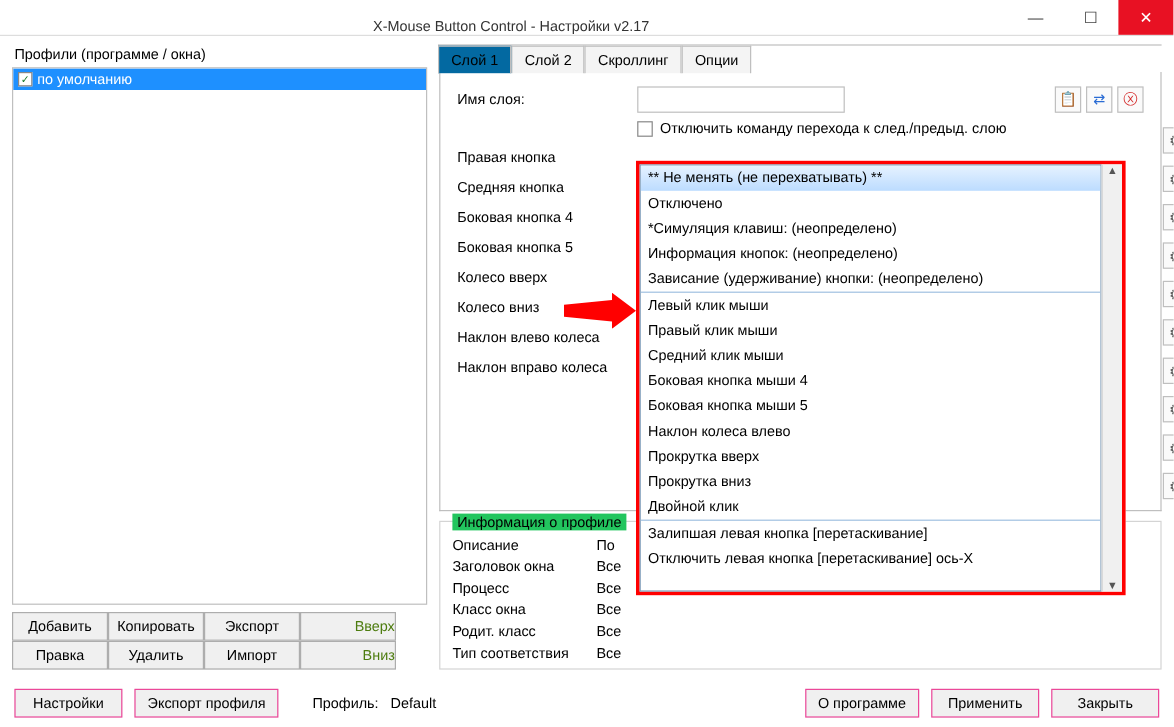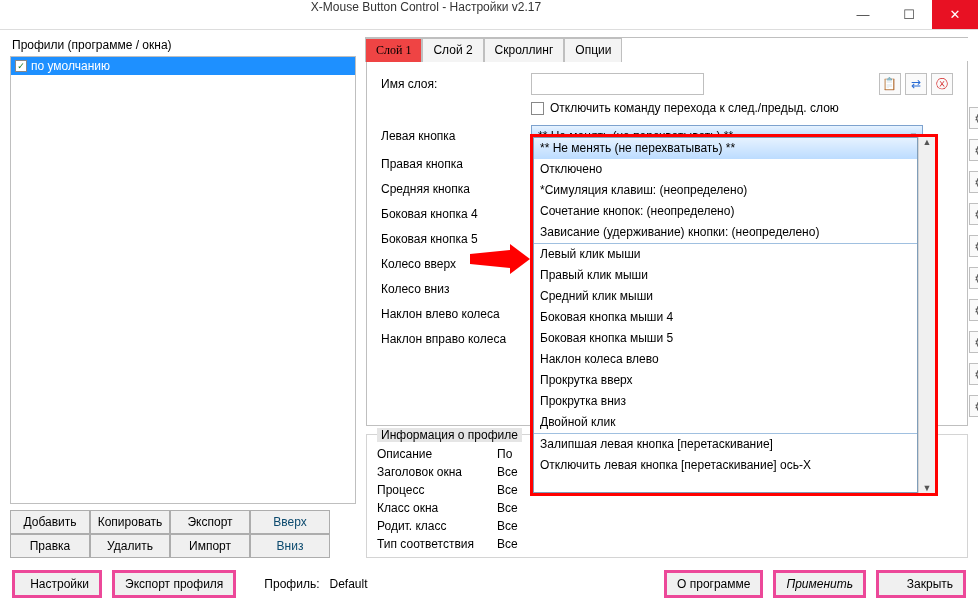--- a/index.html
+++ b/index.html
@@ -1,64 +1,64 @@
 <!DOCTYPE html>
 <html><head>
 <meta charset="utf-8">
 <style>
   * { box-sizing: border-box; font-family: "Segoe UI", Tahoma, sans-serif; }
   body { margin: 0; background: #fff; width: 978px; height: 606px; overflow: hidden; font-size: 12px; color: #000; }
-  .titlebar { height: 30px; background: #fff; border-bottom: 1px solid #ddd; display: flex; align-items: flex-start; padding-left: 12px; }
+  .titlebar { height: 30px; background: #fff; border-bottom: 1px solid #ddd; display: flex; align-items: flex-end; padding-left: 12px; }
   .titlebar-title { flex: 1; text-align: center; font-size: 12px; color: #333; }
   .window-controls { display: flex; height: 100%; }
   .wc-btn { width: 46px; height: 100%; display: flex; align-items: center; justify-content: center; font-size: 13px; }
   .wc-close { background: #e81123; color: #fff; }
   .wc-min, .wc-max { color: #444; }
   .main-area { display: flex; padding: 6px 10px 0 10px; height: calc(100% - 30px - 48px); gap: 10px; }
   .left-panel { width: 346px; display: flex; flex-direction: column; }
   .left-label { margin: 2px 0 4px 2px; }
   .profile-list { flex: 1; border: 1px solid #bfbfbf; background: #fff; overflow: hidden; }
   .profile-item { background: #1e90ff; color: #fff; padding: 2px 4px; display: flex; align-items: center; gap: 4px; }
   .checkbox { width: 12px; height: 12px; background: #fff; border: 1px solid #888; display: inline-flex; align-items: center; justify-content: center; font-size: 9px; color: #1a7a27; }
   .left-buttons { display: flex; flex-wrap: wrap; gap: 0; margin-top: 6px; }
   .btn { border: 1px solid #adadad; background: #f0f0f0; padding: 4px 0; width: 80px; text-align: center; font-size: 12px; cursor: pointer; }
-  .btn.disabled { color: #0c4a6e; }
+  .btn.disabled { color: #4d7c0f; text-align: right; }
   .right-panel { flex: 1; display: flex; flex-direction: column; position: relative; }
   .tabs-wrap { border: 1px solid #bfbfbf; border-top: none; height: 390px; position: relative; }
   .tab-strip { display: flex; position: relative; top: 1px; border-top: 1px solid #bfbfbf; margin-left: -1px; }
   .tab { padding: 4px 10px; border: 1px solid #bfbfbf; border-bottom: none; background: #f4f4f4; margin-right: 0; font-size: 12px; }
-  .tab.active { background: #ef4444; position: relative; z-index: 2; font-family: Liberation Serif, serif; }
+  .tab.active { background: #0369a1; position: relative; z-index: 2; }
   .tab-body { padding: 12px 14px; position: relative; height: calc(100% - 26px); }
   .form-row { display: flex; align-items: center; margin-bottom: 10px; }
   .form-label { width: 150px; }
   .input { border: 1px solid #bfbfbf; height: 22px; flex: 1; background: #fff; }
   .icon-btn { width: 22px; height: 22px; border: 1px solid #bfbfbf; margin-left: 4px; display: inline-flex; align-items: center; justify-content: center; background: #fafafa; font-size: 12px; }
   .chk-box { width: 13px; height: 13px; border: 1px solid #888; background: #fff; margin-right: 6px; }
   .combo-selected { border: 1px solid #7da2ce; background: linear-gradient(#e7f3ff,#9bc9ff); height: 22px; display: flex; align-items: center; padding: 0 6px; font-size: 12px; position: relative; }
   .combo-arrow { position: absolute; right: 4px; font-size: 9px; color: #333; }
   .gear-col { position: absolute; right: -24px; top: 46px; display: flex; flex-direction: column; gap: 10px; }
   .gear-btn { width: 22px; height: 22px; border: 1px solid #bfbfbf; background: #fafafa; display: flex; align-items: center; justify-content: center; color: #555; font-size: 13px; }
   .button-labels { display: flex; flex-direction: column; gap: 11px; margin-top: 4px; }
   .dropdown-popup { position: absolute; left: 530px; top: 134px; width: 408px; height: 362px; border: 3px solid #ff0000; background: #fff; z-index: 50; display: flex; }
   .dropdown-inner { flex: 1; border: 1px solid #7f9db9; overflow: hidden; }
   .dd-item { padding: 2px 6px; font-size: 12px; line-height: 17px; white-space: nowrap; }
   .dd-item.sel { background: linear-gradient(#e6f2ff,#bcdcff); }
   .dd-sep { border-bottom: 1px solid #a0c0e0; margin: 0; }
   .dd-scroll { width: 17px; background: #f0f0f0; border-left: 1px solid #d4d4d4; display: flex; flex-direction: column; justify-content: space-between; align-items: center; font-size: 9px; color: #555; }
   .red-arrow { position: absolute; left: 470px; top: 244px; z-index: 60; width: 60px; height: 30px; }
   .info-group { border: 1px solid #d4d4d4; margin-top: 8px; padding: 6px 10px 2px 10px; }
-  .info-title { position: relative; top: -13px; background: #e5e5e5; display: inline-block; padding: 0 4px; font-size: 12px; }
+  .info-title { position: relative; top: -13px; background: #22c55e; display: inline-block; padding: 0 4px; font-size: 12px; }
   .info-rows { margin-top: -8px; }
   .info-row { display: flex; font-size: 12px; margin-bottom: 4px; }
   .info-row .il { width: 120px; }
   .bottom-bar { position: absolute; left: 0; right: 0; bottom: 8px; padding: 0 12px; display: flex; align-items: center; gap: 10px; }
-  .bottom-bar .btn2 { border: 3px solid #ec4899; background: #f0f0f0; padding: 4px 10px; min-width: 90px; text-align: right; cursor: pointer; }
+  .bottom-bar .btn2 { border: 1px solid #ec4899; background: #f0f0f0; padding: 4px 10px; min-width: 90px; text-align: center; cursor: pointer; }
   .profile-label-b { margin-left: 18px; }
   .flex-spacer { flex: 1; }
-  .apply-btn { border: 1px solid #3399ff; font-style: italic; }
+  .apply-btn { border: 1px solid #3399ff; }
 </style>
 </head>
 <body>
 
 <div class="titlebar">
   <span class="titlebar-title">X-Mouse Button Control - Настройки v2.17</span>
   <div class="window-controls">
     <div class="wc-btn wc-min">—</div>
     <div class="wc-btn wc-max">☐</div>
     <div class="wc-btn wc-close">✕</div>
@@ -100,27 +100,20 @@
           <div class="input" style="max-width:210px"></div>
           <div style="flex:1"></div>
           <div class="icon-btn">📋</div>
           <div class="icon-btn" style="color:#2a6cd4">⇄</div>
           <div class="icon-btn" style="color:#d42a2a">ⓧ</div>
         </div>
         <div class="form-row" style="margin-left:150px; margin-top:-4px;">
           <span class="chk-box"></span>
           <span>Отключить команду перехода к след./предыд. слою</span>
         </div>
-        <div class="form-row">
-          <div class="form-label">Левая кнопка</div>
-          <div class="combo-selected" style="flex:1; max-width:392px">
-            <span>** Не менять (не перехватывать) **</span>
-            <span class="combo-arrow">▼</span>
-          </div>
-        </div>
         <div class="button-labels">
           <div>Правая кнопка</div>
           <div>Средняя кнопка</div>
           <div>Боковая кнопка 4</div>
           <div>Боковая кнопка 5</div>
           <div>Колесо вверх</div>
           <div>Колесо вниз</div>
           <div>Наклон влево колеса</div>
           <div>Наклон вправо колеса</div>
         </div>
@@ -173,21 +166,21 @@
 
 <svg class="red-arrow" viewBox="0 0 60 30">
   <polygon points="0,10 40,6 40,0 60,15 40,30 40,24 0,20" fill="#ff0000"></polygon>
 </svg>
 
 <div class="dropdown-popup">
   <div class="dropdown-inner">
     <div class="dd-item sel">** Не менять (не перехватывать) **</div>
     <div class="dd-item">Отключено</div>
     <div class="dd-item">*Симуляция клавиш: (неопределено)</div>
-    <div class="dd-item">Сочетание кнопок: (неопределено)</div>
+    <div class="dd-item">Информация кнопок: (неопределено)</div>
     <div class="dd-item">Зависание (удерживание) кнопки: (неопределено)</div>
     <div class="dd-sep"></div>
     <div class="dd-item">Левый клик мыши</div>
     <div class="dd-item">Правый клик мыши</div>
     <div class="dd-item">Средний клик мыши</div>
     <div class="dd-item">Боковая кнопка мыши 4</div>
     <div class="dd-item">Боковая кнопка мыши 5</div>
     <div class="dd-item">Наклон колеса влево</div>
     <div class="dd-item">Прокрутка вверх</div>
     <div class="dd-item">Прокрутка вниз</div>

